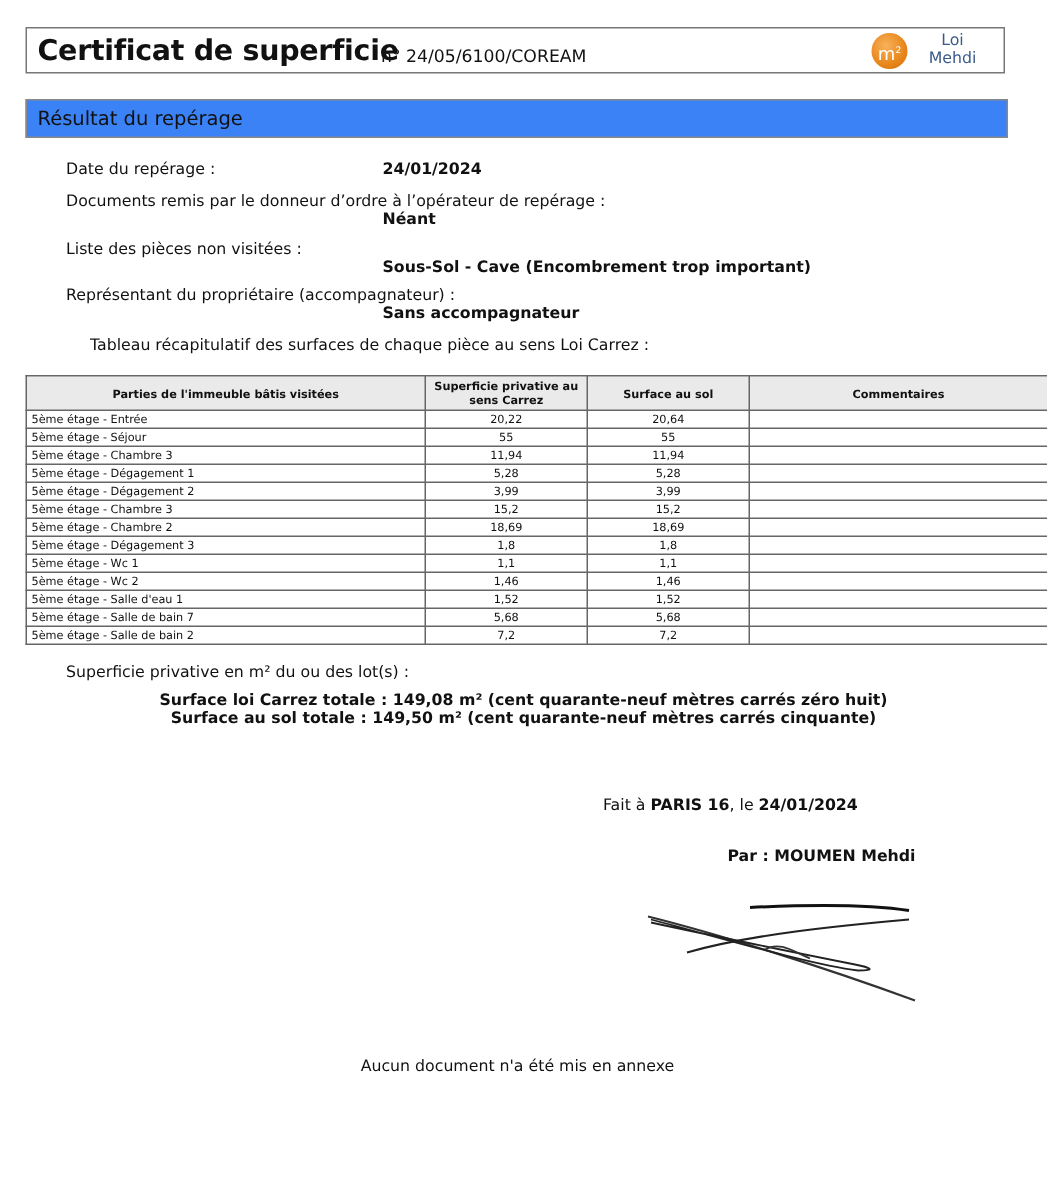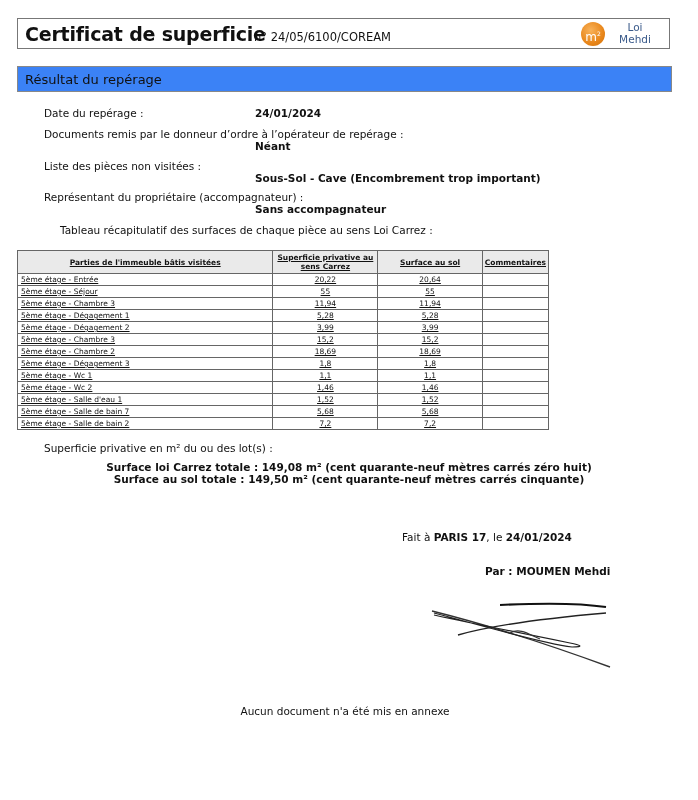--- a/index.html
+++ b/index.html
@@ -8,21 +8,21 @@
   .title-main { position:absolute; left:7px; top:4px; font-size:19px; font-weight:bold; letter-spacing:-0.2px; }
   .title-num { position:absolute; left:236px; top:11px; font-size:11.5px; }
   .logo { position:absolute; right:8px; top:2px; width:80px; height:26px; }
   .logo-circle { position:absolute; left:0; top:1px; width:24px; height:24px; border-radius:50%; background:radial-gradient(circle at 40% 35%, #f8b25a, #e8861a 60%, #d06f0a); color:#fff; font-size:12px; text-align:center; line-height:24px; }
   .logo-circle sup { font-size:6px; }
   .logo-text { position:absolute; left:34px; top:0; font-size:10.5px; color:#3a5a8a; text-align:center; line-height:12px; width:40px; }
   .section-bar { position:absolute; left:17px; top:66px; width:655px; height:26px; background:#3b82f6; border:1px solid #888; box-sizing:border-box; }
   .section-bar span { position:absolute; left:7px; top:5px; font-size:13px; }
   .line { position:absolute; font-size:10.5px; }
   .val { position:absolute; font-size:10.5px; font-weight:bold; left:255px; }
-  table.rec { position:absolute; left:17px; top:250px; width:532px; border-collapse:collapse; font-size:7.5px;text-decoration:underline; }
+  table.rec { position:absolute; left:17px; top:250px; width:682px; border-collapse:collapse; font-size:7.5px; }
   table.rec th { background:#eaeaea; font-weight:bold; border:1px solid #666; height:22px; padding:0 2px; line-height:9px; }
   table.rec td { border:1px solid #666; height:11px; padding:0 3px; line-height:11px; }
   table.rec td.num { text-align:center; }
   .c1 { width:261px; } .c2 { width:103px; } .c3 { width:103px; }
   .totals { position:absolute; left:0; width:698px; text-align:center; font-size:10.5px; font-weight:bold; }
   .sig-svg { position:absolute; left:420px; top:595px; }
 </style>
 </head>
 <body>
 
@@ -145,21 +145,21 @@
         <td></td>
       </tr>
     </tbody>
 </table>
 
 <div class="line" style="left:44px; top:442px;">Superficie privative en m² du ou des lot(s) :</div>
 <div class="totals" style="top:461px;">Surface loi Carrez totale : 149,08 m² (cent quarante-neuf mètres carrés zéro huit)</div>
 <div class="totals" style="top:473px;">Surface au sol totale : 149,50 m² (cent quarante-neuf mètres carrés cinquante)</div>
 
 <div class="line" style="left:402px; top:531px;">
-  <span>Fait à </span><b>PARIS 17</b><span>, le </span><b>24/01/2024</b>
+  <span>Fait à </span><b>PARIS 16</b><span>, le </span><b>24/01/2024</b>
 </div>
 <div class="line" style="left:485px; top:565px; font-weight:bold;">Par : MOUMEN Mehdi</div>
 
 <svg class="sig-svg" width="210" height="80" viewBox="0 0 210 80">
   <path d="M12 16 C60 28, 130 50, 190 72" stroke="#333" stroke-width="1.4" fill="none"></path>
   <path d="M14 20 C60 30, 110 40, 150 48 C160 50, 165 52, 152 52 C120 48, 60 30, 14 18" stroke="#222" stroke-width="1.2" fill="none"></path>
   <path d="M38 40 C80 28, 140 22, 186 18" stroke="#222" stroke-width="1.4" fill="none"></path>
   <path d="M80 10 C120 8, 160 8, 186 12" stroke="#111" stroke-width="2" fill="none"></path>
   <path d="M90 38 C100 32, 110 40, 120 44" stroke="#333" stroke-width="1.2" fill="none"></path>
 </svg>

